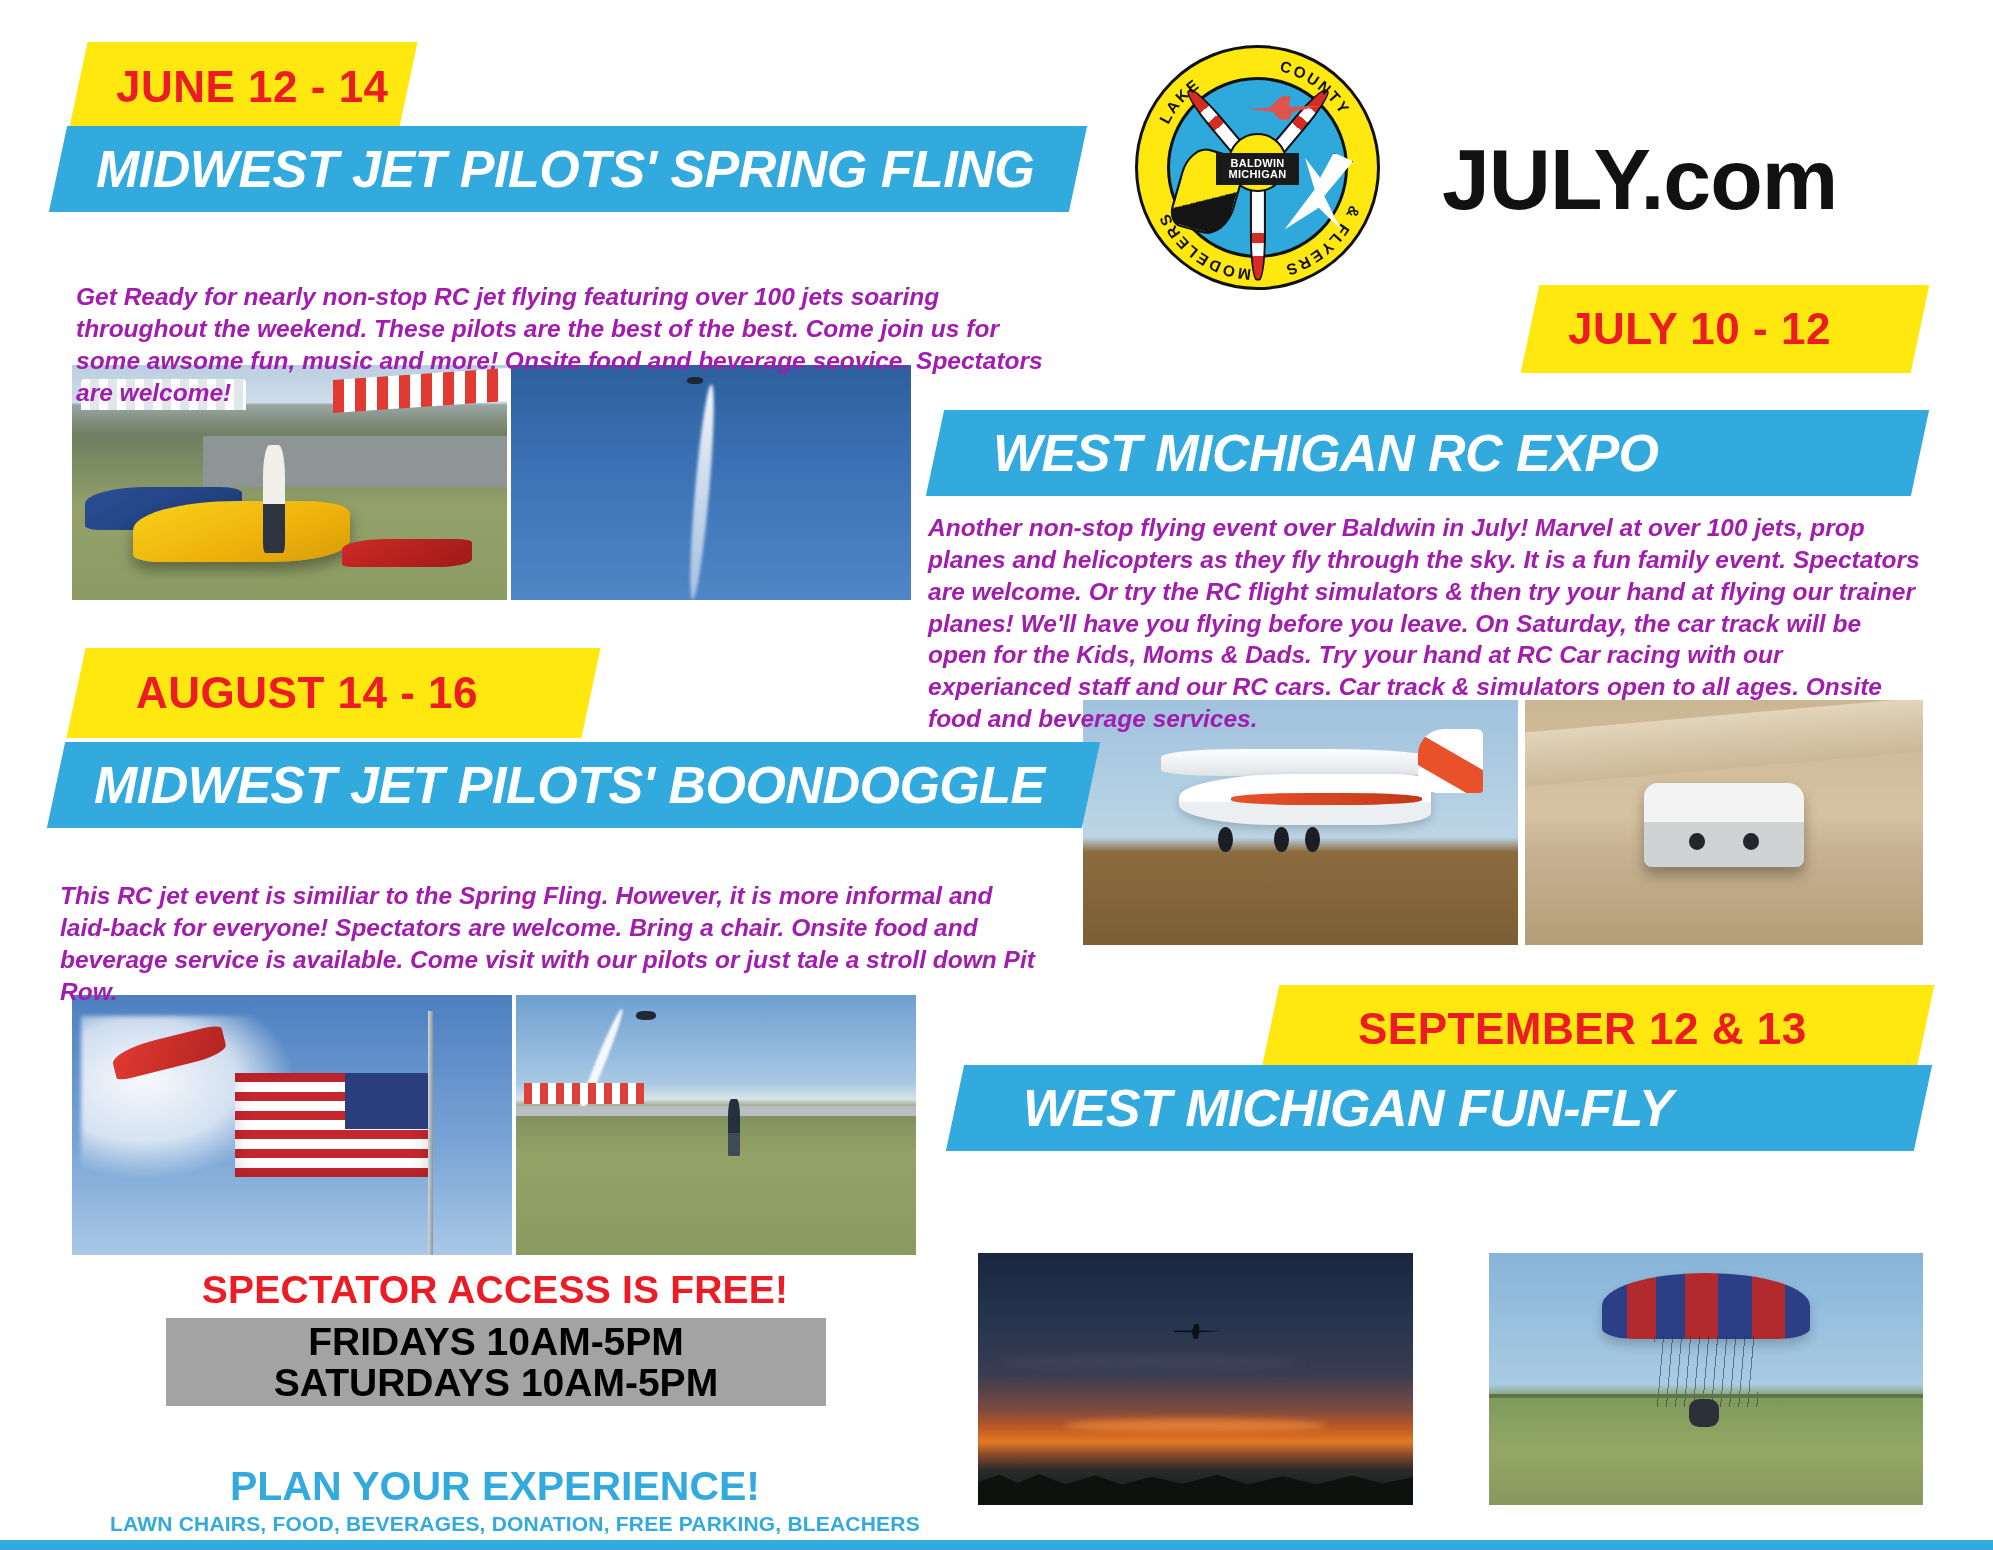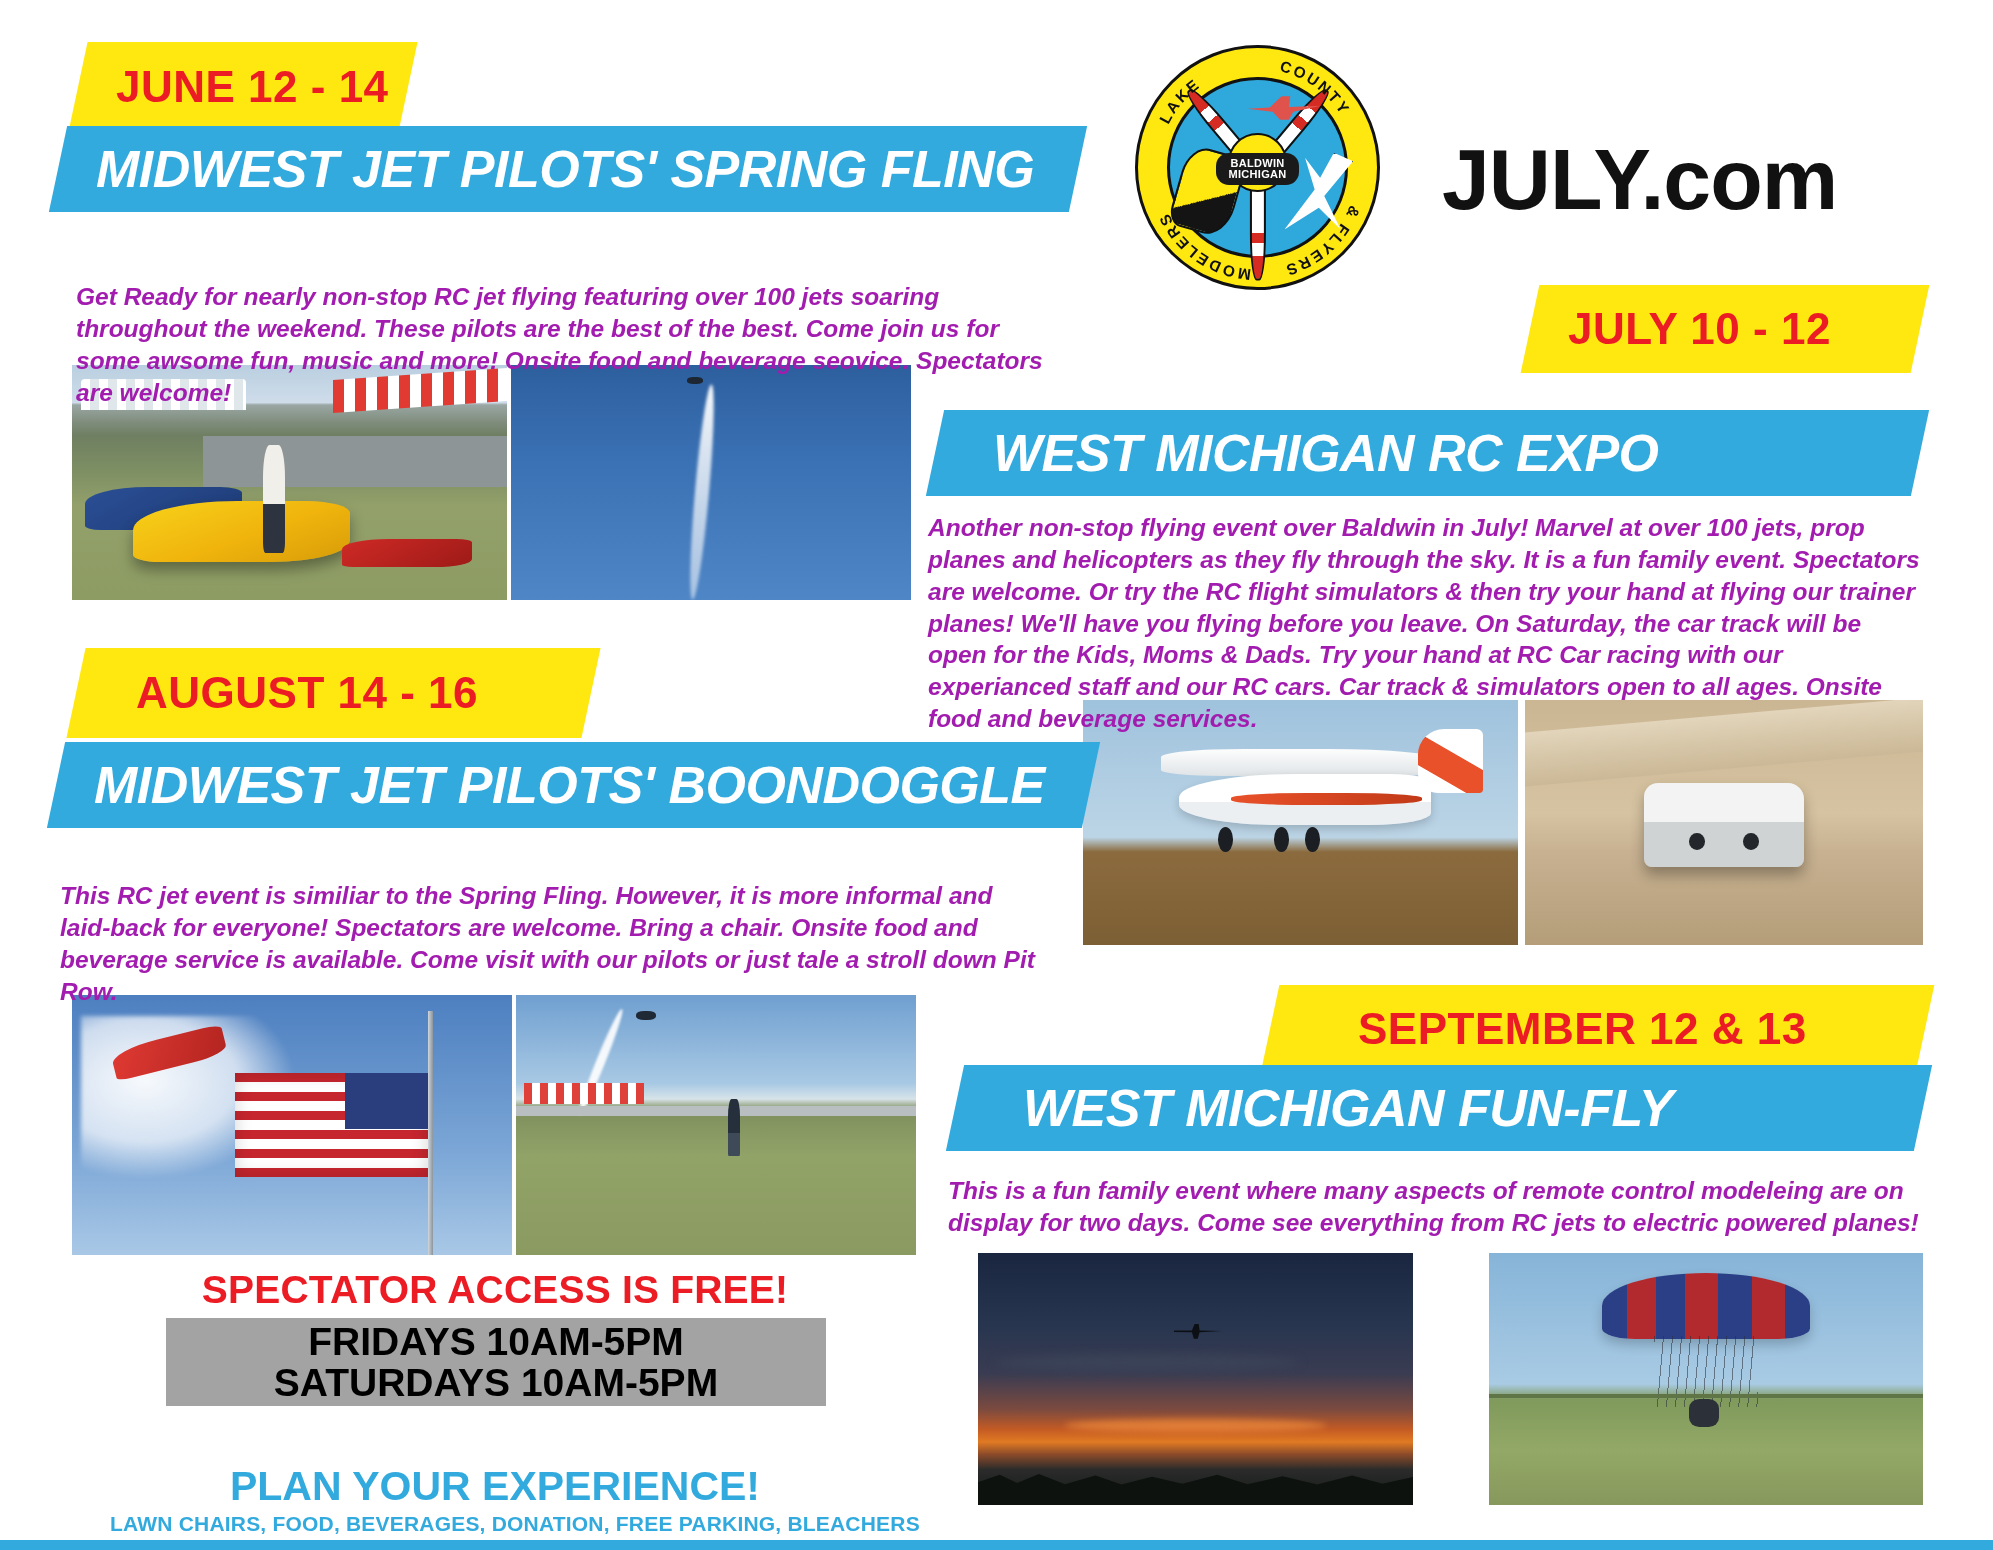--- a/index.html
+++ b/index.html
@@ -289,21 +289,21 @@
     transform: rotate(16deg); z-index:5;
   }
   .logo .glider {
     position:absolute; right:11%; top:44%; width:28%; height:34%;
     background:#ffffff; border:1.5px solid #1b3a63; z-index:5;
     clip-path: polygon(0 92%, 44% 44%, 30% 6%, 52% 30%, 72% 0, 100% 10%, 58% 52%, 82% 92%, 50% 66%);
   }
   .logo .center-plate {
     position:absolute; left:33%; top:44%; width:34%; height:13%;
     background:#1a1a1a; z-index:6; display:flex; flex-direction:column;
-    align-items:center; justify-content:center; line-height:1;border-radius:13px;
+    align-items:center; justify-content:center; line-height:1;
   }
   .logo .center-plate span {
     color:#fff; font-weight:800; font-size:11px; letter-spacing:0.3px;
     font-family:"Liberation Sans", sans-serif;
   }
   .logo .arc-text {
     position:absolute; width:100%; height:100%; left:0; top:0; z-index:7;
   }
   .logo .arc-text text {
     font-family:"Liberation Sans", sans-serif; font-weight:800;
@@ -456,21 +456,20 @@
       <div class="runway"></div>
       <div class="figure"></div>
   </div>
 
   <div class="date-banner" style="left:1270px; top:985px; width:655px; height:88px;">
     <span class="txt" style="font-size:44px; margin-left:88px;">SEPTEMBER 12 &amp; 13</span>
   </div>
   <div class="title-banner" style="left:955px; top:1065px; width:968px; height:86px;">
     <span class="txt" style="font-size:52px; margin-left:68px;">WEST MICHIGAN FUN-FLY</span>
   </div>
-  <div class="body-copy" style="left:948px; top:1175px; width:985px; font-size:24.5px;">This is a fun family event where many aspects of remote control modeleing are on display for two days. Come see everything from RC jets to electric powered planes!</div>
 
   <div class="photo p-sunset" style="left:978px; top:1253px; width:435px; height:252px;">
     <div class="cloud"></div>
       <div class="cloud2"></div>
     <div class="plane"></div>
       <div class="treeline"></div>
   </div>
   <div class="photo p-para" style="left:1489px; top:1253px; width:434px; height:252px;">
     <div class="canopy"></div>
       <div class="lines"></div>

